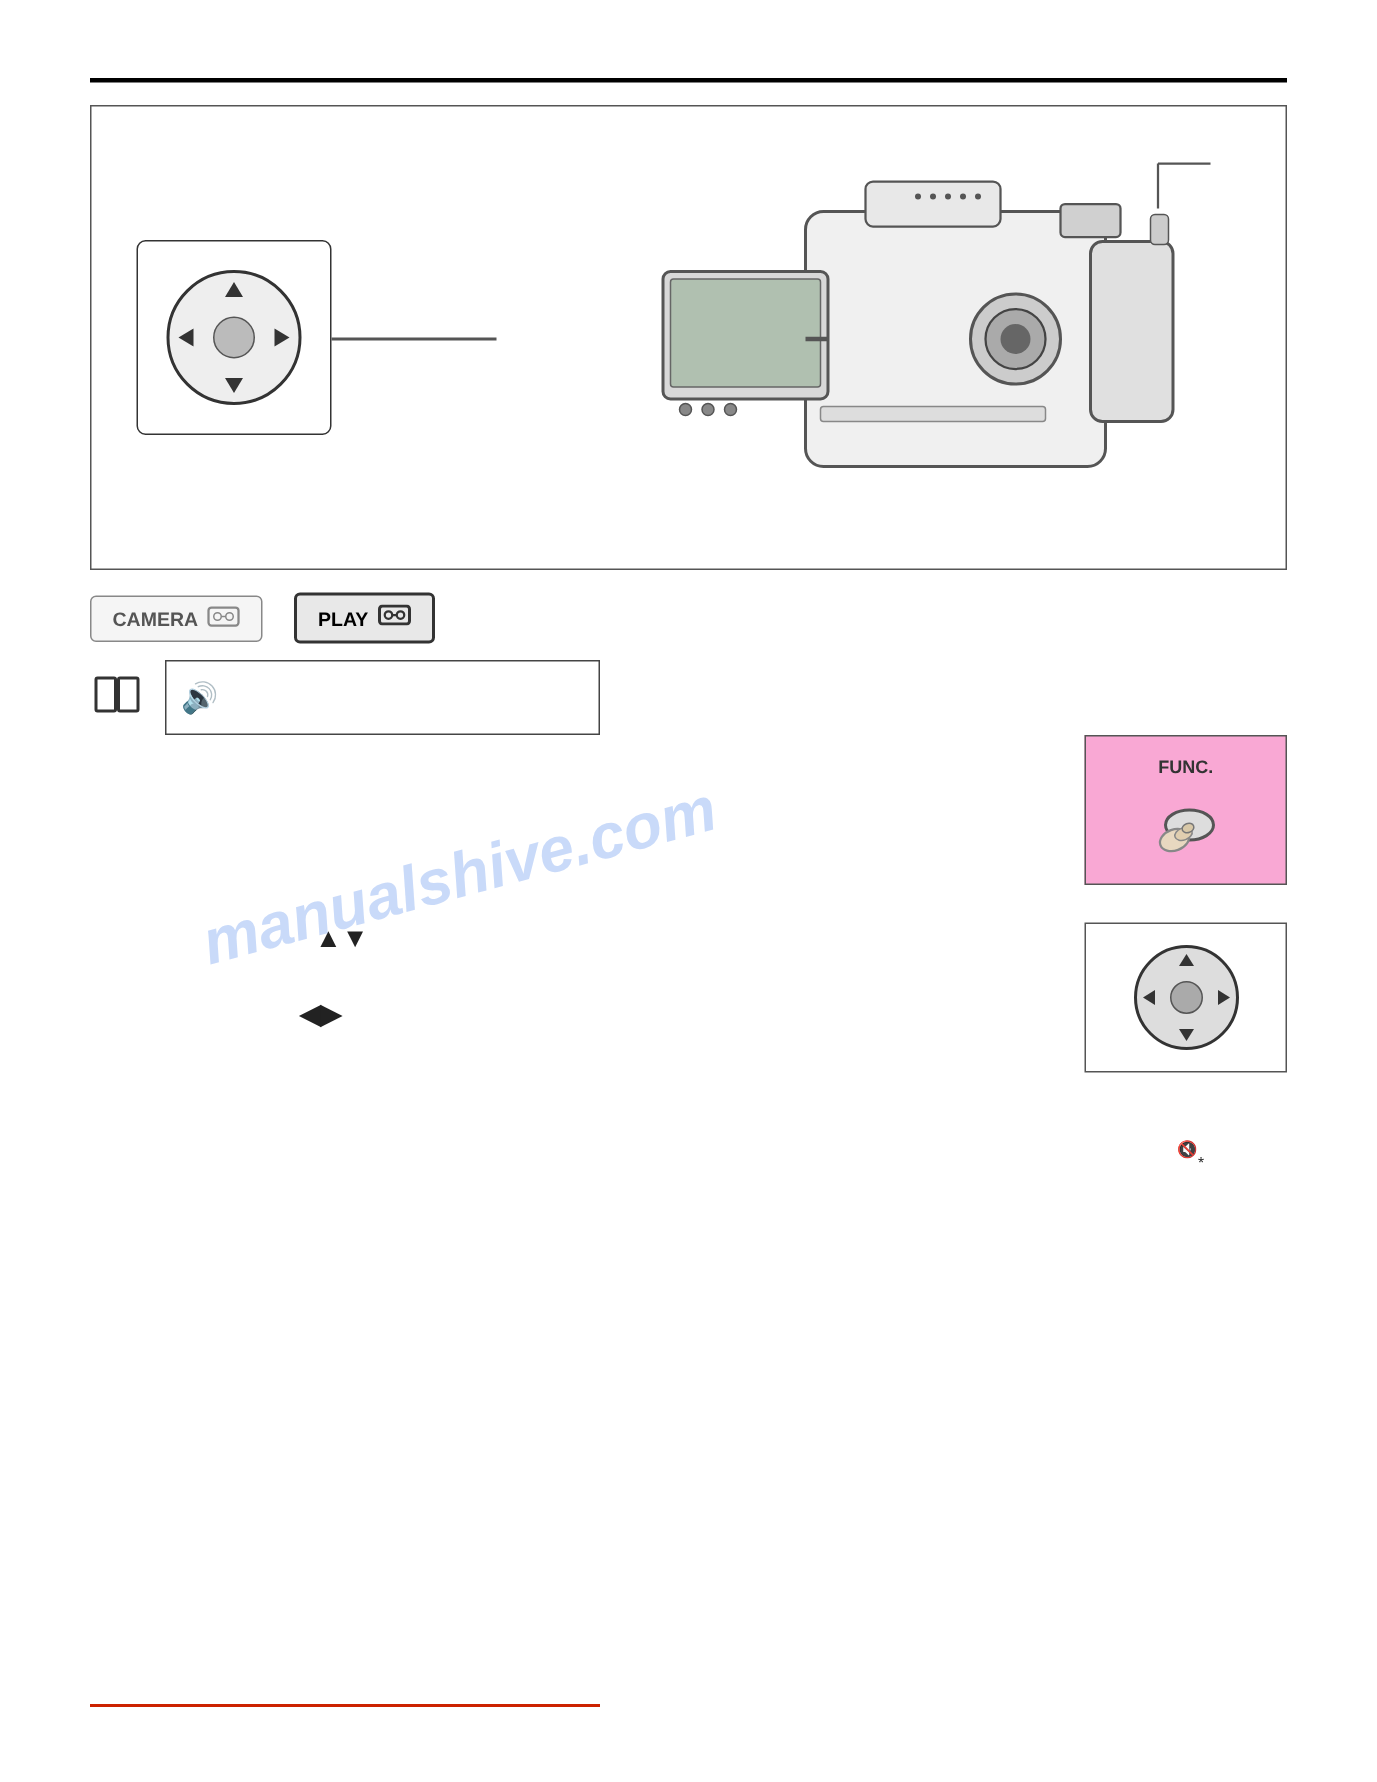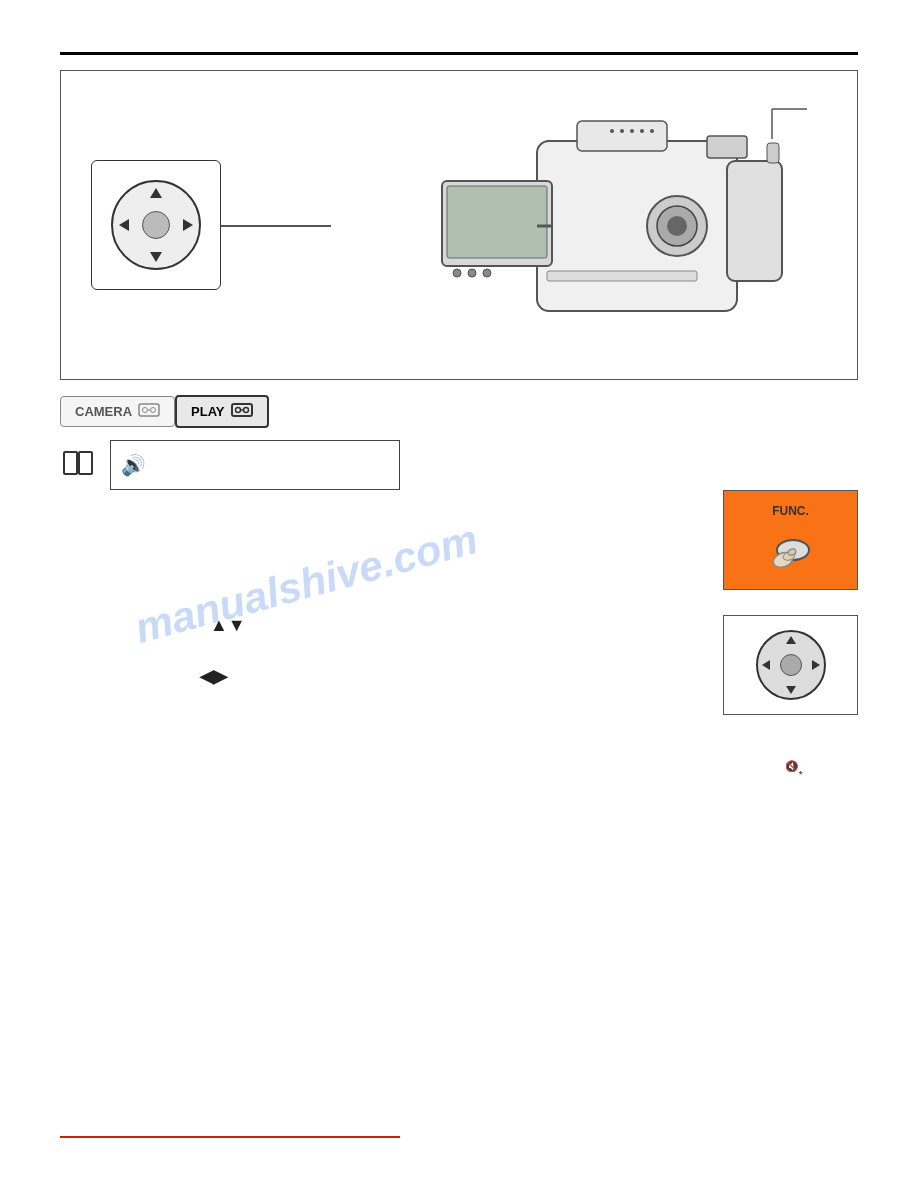--- a/index.html
+++ b/index.html
@@ -145,21 +145,21 @@
       height: 2px;
       background: #555;
     }
 
     
     .mode-buttons {
       position: absolute;
       top: 395px;
       left: 60px;
       display: flex;
-      gap: 0;
+      gap: 21px;
       align-items: center;
     }
 
     .btn-camera {
       padding: 6px 14px;
       border: 1.5px solid #888;
       border-radius: 4px;
       background: #f5f5f5;
       font-size: 13px;
       font-weight: bold;
@@ -209,21 +209,21 @@
     }
 
     
     .func-box {
       position: absolute;
       top: 490px;
       right: 60px;
       width: 135px;
       height: 100px;
       border: 1.5px solid #555;
-      background: #f97316;
+      background: #f9a8d4;
       display: flex;
       flex-direction: column;
       align-items: center;
       justify-content: center;
       gap: 4px;
     }
 
     .func-label {
       font-size: 12px;
       font-weight: bold;

